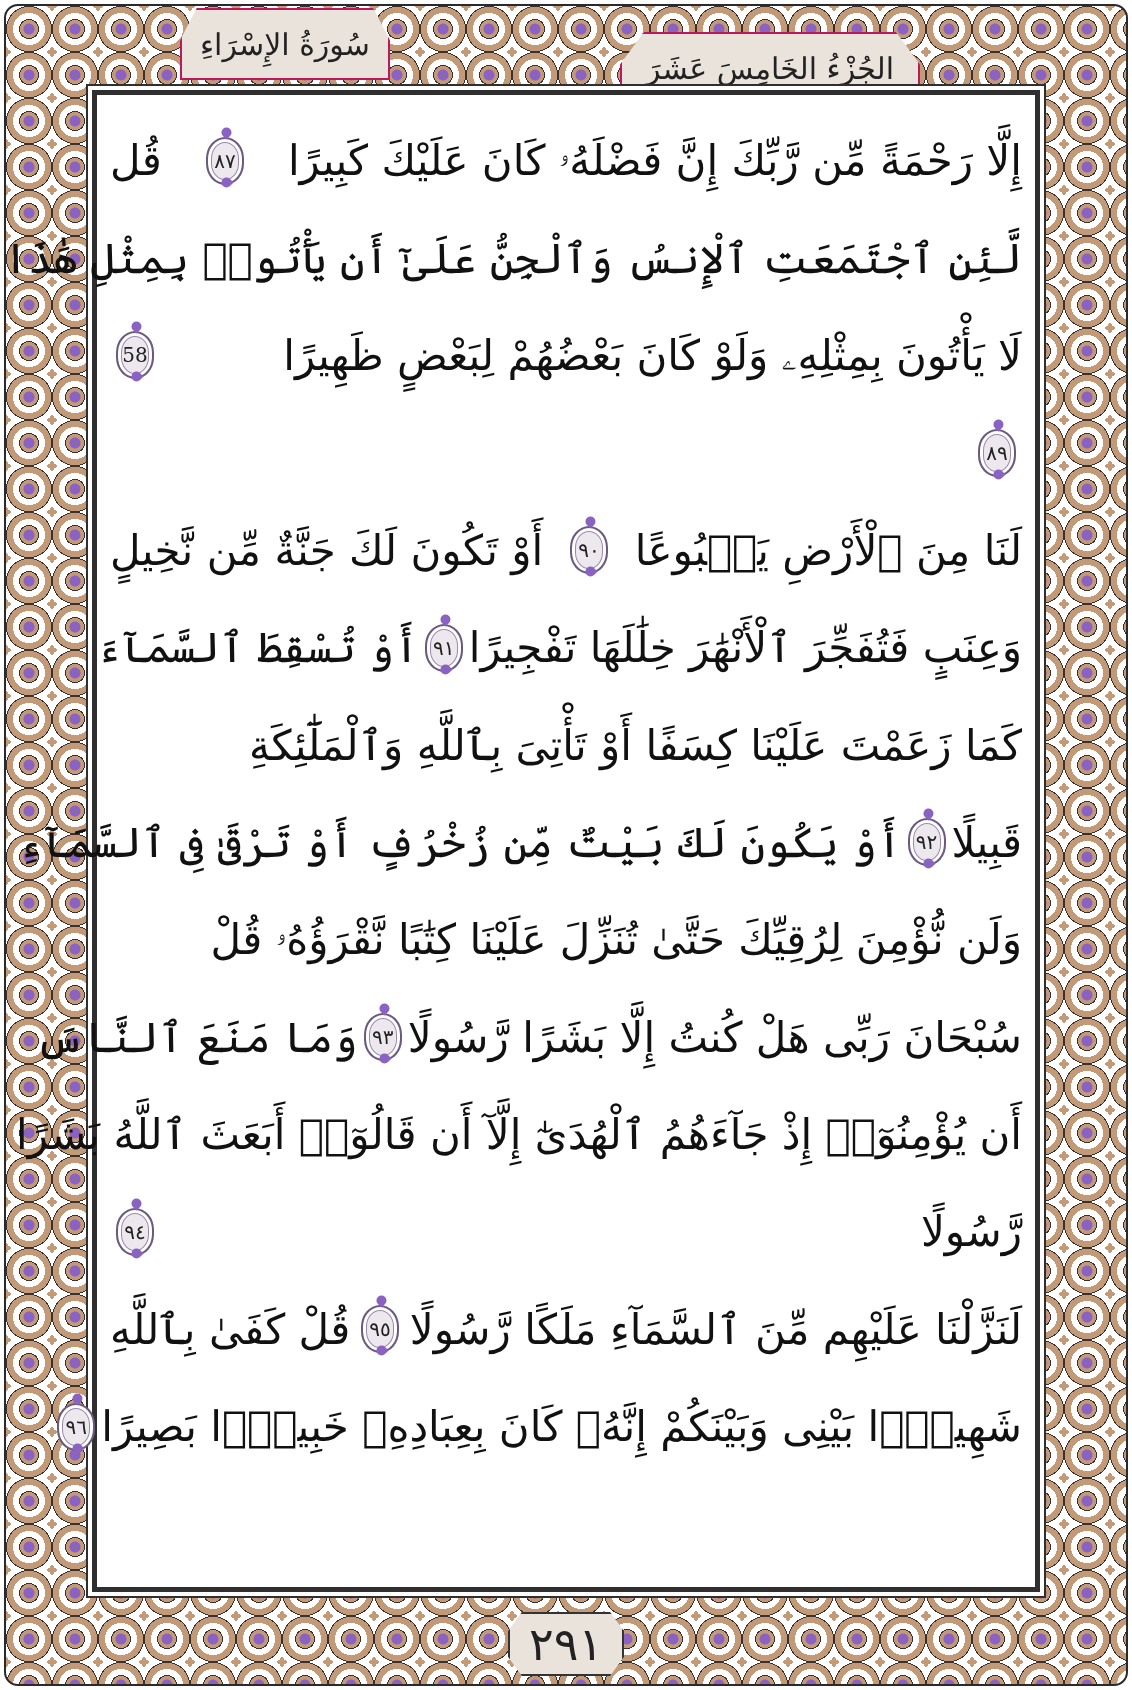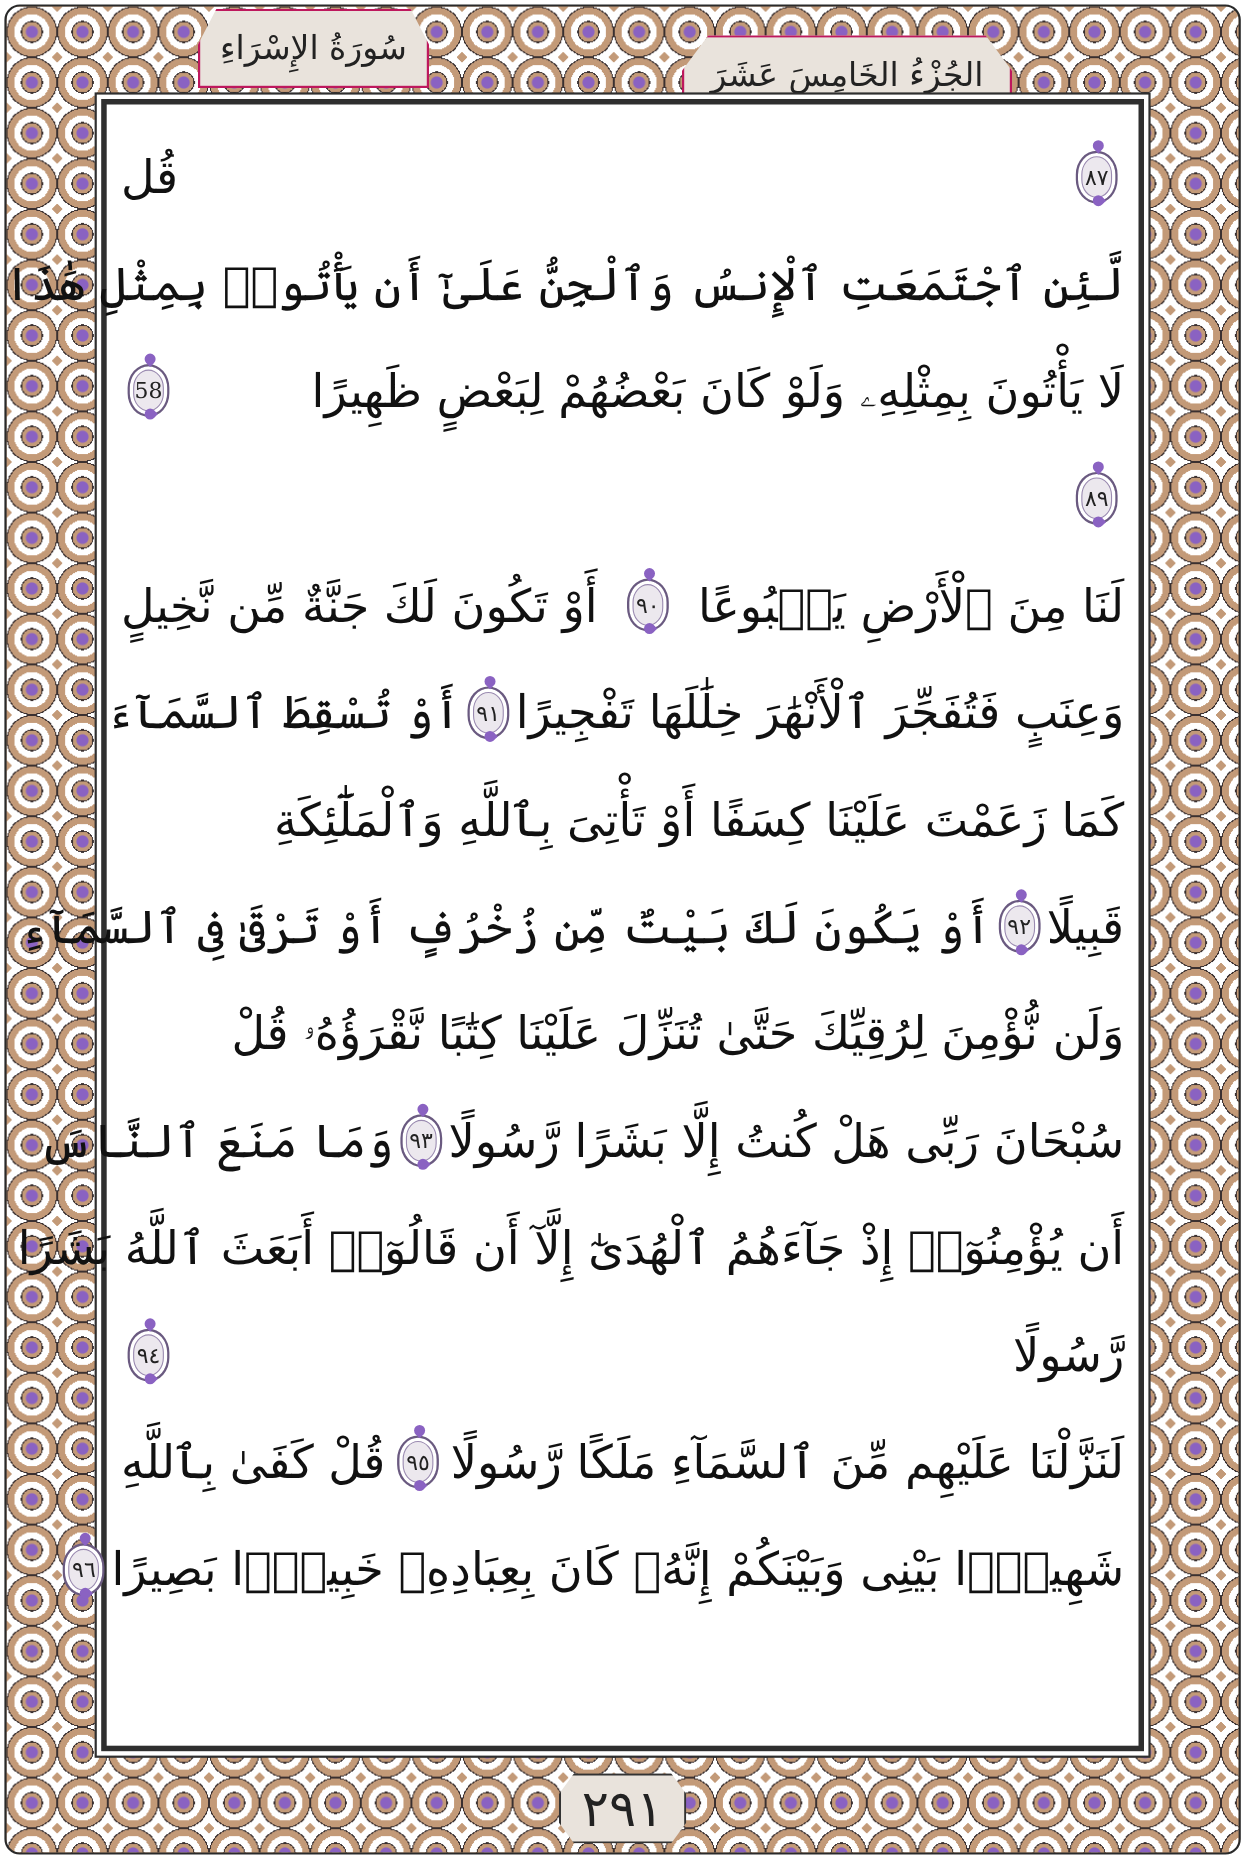--- a/index.html
+++ b/index.html
@@ -41,20 +41,21 @@
   <span>سُورَةُ الإِسْرَاءِ</span>
 </div>
 <div class="header-tab tab-juz">
   <span>الجُزْءُ الخَامِسَ عَشَرَ</span>
 </div>
 
 <div class="frame-inner"></div>
 
 <div class="text-area">
   <div class="line">
+      <span class="seg">إِلَّا رَحْمَةً مِّن رَّبِّكَ إِنَّ فَضْلَهُۥ كَانَ عَلَيْكَ كَبِيرًا</span>
       <span class="ayah">٨٧</span>
       <span class="seg">قُل</span>
     </div>
   <div class="line">
       <span class="seg">لَّئِنِ ٱجْتَمَعَتِ ٱلْإِنسُ وَٱلْجِنُّ عَلَىٰٓ أَن يَأْتُوا۟ بِمِثْلِ هَٰذَا ٱلْقُرْءَانِ</span>
     </div>
   <div class="line">
       <span class="seg">لَا يَأْتُونَ بِمِثْلِهِۦ وَلَوْ كَانَ بَعْضُهُمْ لِبَعْضٍ ظَهِيرًا</span>
       <span class="ayah">58</span>
     </div>

